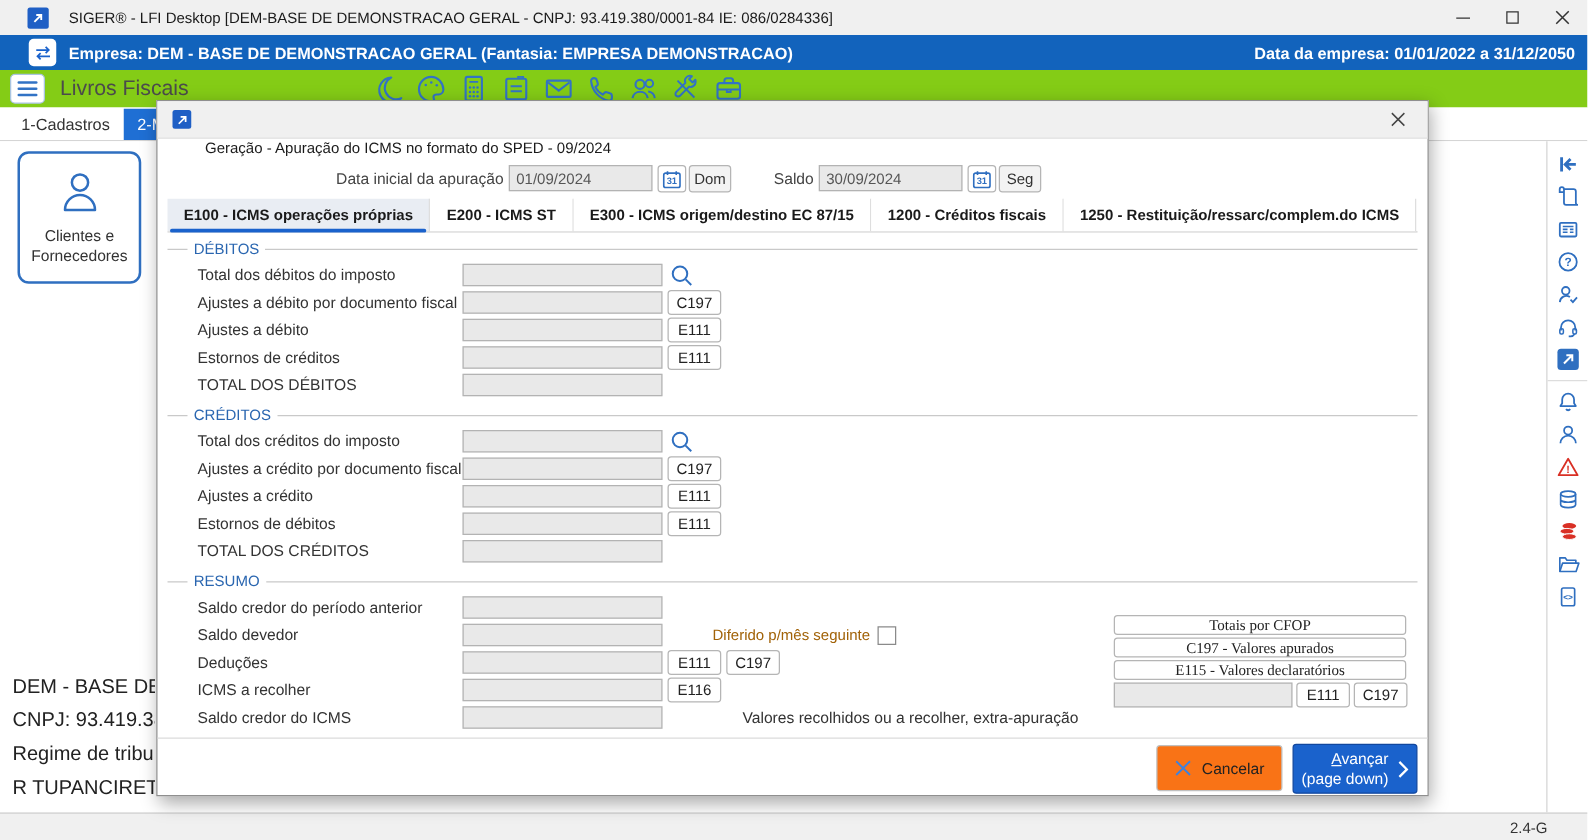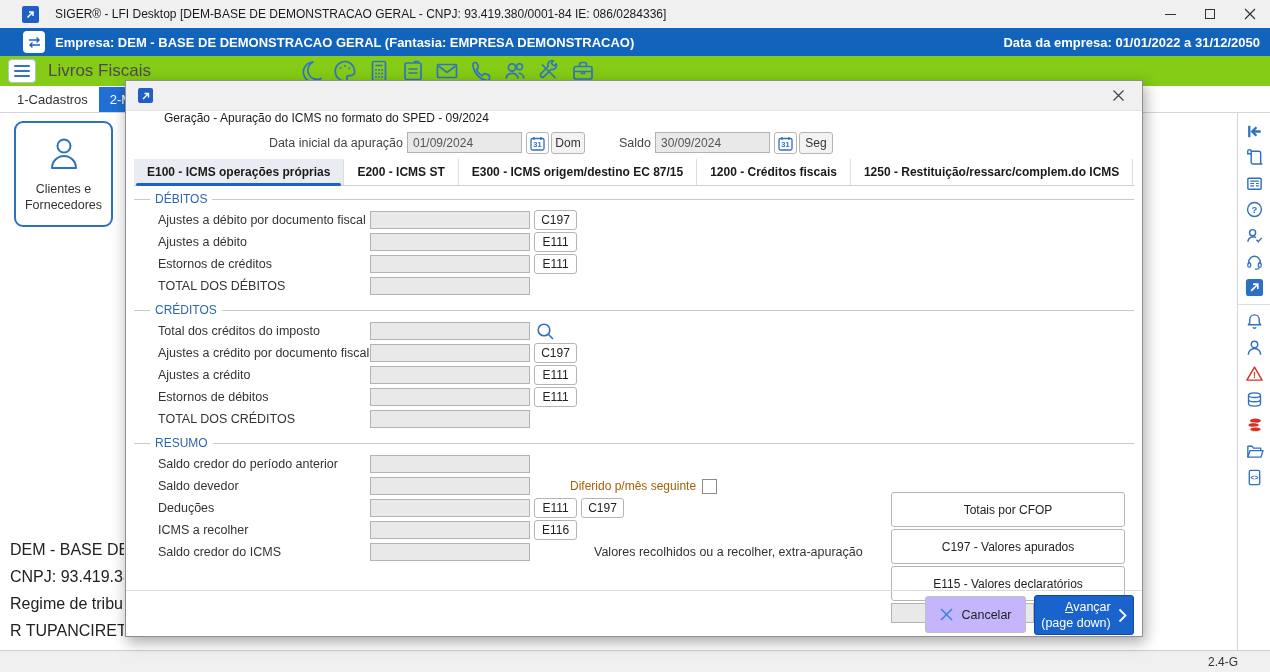--- a/index.html
+++ b/index.html
@@ -97,30 +97,30 @@
   .finput { width:160px; height:18px; background:#e9e9e9; border:1px solid #b3b3b3; }
   .code-btn { height:20px; min-width:43px; margin-left:4px; background:#fff;
     border:1px solid #b5b5b5; border-radius:3px; font-size:12px; color:#222;
     font-family:"Liberation Sans",sans-serif; }
   .search-ico { margin-left:6px; display:block; }
   .diferido-label { margin-left:40px; font-size:12px; color:#a16207; }
   .chk { width:15px; height:15px; margin-left:6px; background:#fff; border:1px solid #8a8a8a; }
   .extra-label { margin-left:64px; font-size:12.5px; color:#333; }
   
   .resumo-side { position:absolute; left:765px; top:411px; width:234px; }
-  .side-btn { display:block; width:100%; height:35px; margin-bottom:2px; background:#fff;
+  .side-btn { display:block; width:100%; height:16px; margin-bottom:2px; background:#fff;
     border:1px solid #b5b5b5; border-radius:3px; font-size:12px; color:#222;
-    font-family:Liberation Sans, sans-serif; }
+    font-family:Liberation Serif, serif; }
   .side-extra { display:flex; gap:3px; }
   .side-extra input { width:143px; height:20px; background:#e9e9e9; border:1px solid #b3b3b3; }
   .side-extra .code-btn { margin-left:0; }
   
   .dlg-sep { position:absolute; left:0; right:0; top:509px; border-top:1px solid #dcdcdc; }
   .cancel-btn { position:absolute; left:799px; top:515px; width:101px; height:37px;
-    background:#c4b5fd; border:1px solid #c0c0c0; border-radius:3px;
+    background:#f97316; border:1px solid #c0c0c0; border-radius:3px;
     display:flex; align-items:center; justify-content:center; gap:7px;
     font-size:12.5px; color:#222; font-family:"Liberation Sans",sans-serif; }
   .next-btn { position:absolute; left:908px; top:514px; width:100px; height:40px;
     background:#1a62cc; border:1px solid #11479e; border-radius:3px; color:#fff;
     display:flex; align-items:center; justify-content:center; gap:7px;
     font-family:"Liberation Sans",sans-serif; }
   .next-text { text-align:right; font-size:12.5px; line-height:1.3; }
   .next-line1::first-letter { text-decoration:underline; }
 </style>
 </head>
@@ -353,20 +353,28 @@
     <div class="dtab">E300 - ICMS origem/destino EC 87/15</div>
     <div class="dtab">1200 - Créditos fiscais</div>
     <div class="dtab">1250 - Restituição/ressarc/complem.do ICMS</div>
   </div>
 
   <div class="sections">
 
     <div class="section">
       <span class="sec-title">DÉBITOS</span>
       <div class="frow">
+        <span class="flabel">Total dos débitos do imposto</span>
+        <input class="finput" style="">
+        <svg class="search-ico" width="19" height="19" viewBox="0 0 19 19">
+            <circle cx="8" cy="8" r="5.8" stroke="#2f6fc0" stroke-width="1.6" fill="none"></circle>
+            <path d="M12.5 12.5 17 17" stroke="#2f6fc0" stroke-width="1.6"></path>
+          </svg>
+      </div>
+      <div class="frow">
         <span class="flabel">Ajustes a débito por documento fiscal</span>
         <input class="finput" style="">
         <button class="code-btn">C197</button>
       </div>
       <div class="frow">
         <span class="flabel">Ajustes a débito</span>
         <input class="finput" style="">
         <button class="code-btn">E111</button>
       </div>
       <div class="frow">

